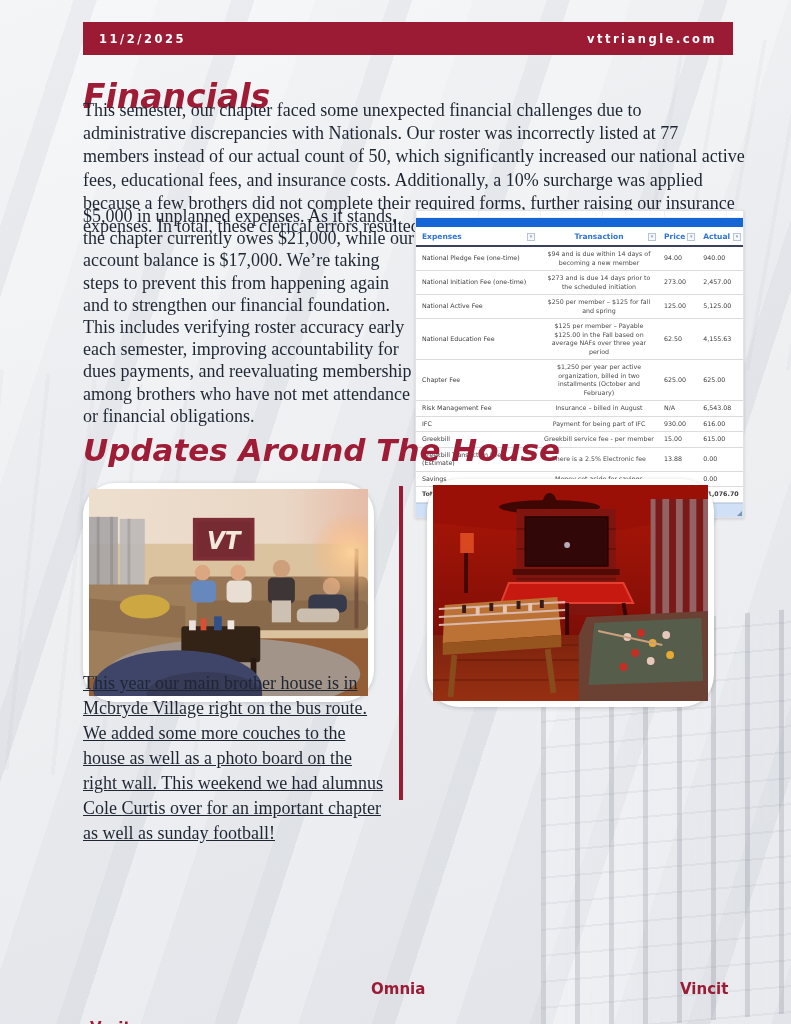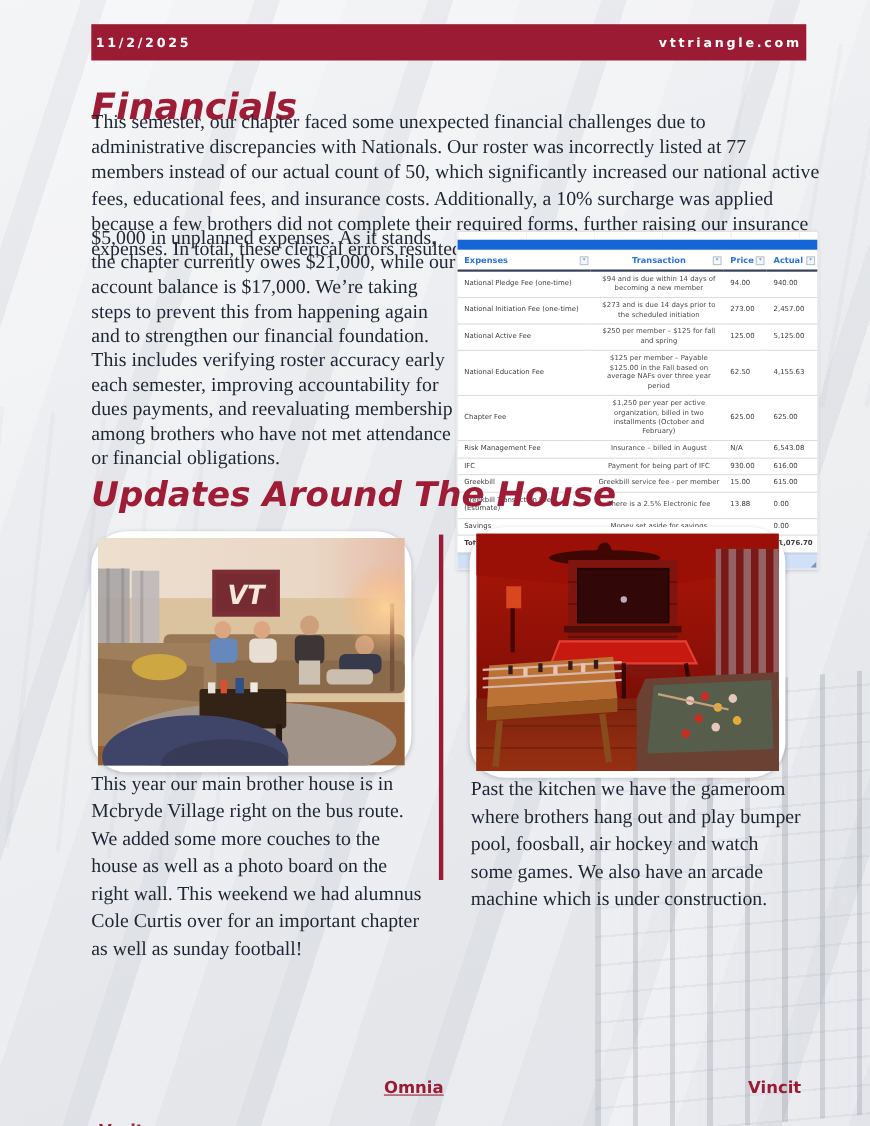--- a/index.html
+++ b/index.html
@@ -16,21 +16,21 @@
       repeating-linear-gradient(0deg,rgba(120,126,138,.12) 0 2px,rgba(255,255,255,0) 2px 26px),
       linear-gradient(90deg,rgba(250,250,252,.55),rgba(222,225,231,.2));}
   .bg-building-left{position:absolute;left:0;top:380px;width:200px;height:400px;pointer-events:none;opacity:.35;
     transform:skewY(6deg);
     background:repeating-linear-gradient(96deg,rgba(150,156,168,.18) 0 4px,rgba(255,255,255,0) 4px 46px);}
   .bg-building-topright{position:absolute;right:0;top:40px;width:150px;height:330px;pointer-events:none;opacity:.3;
     background:repeating-linear-gradient(100deg,rgba(140,146,158,.2) 0 4px,rgba(255,255,255,0) 4px 40px);}
 
   
   .topbar{position:absolute;left:83px;top:22px;width:650px;height:33px;background:#9c1b34;
-          display:flex;align-items:center;justify-content:space-between;padding:0 4px;box-sizing:border-box;
+          display:flex;align-items:center;justify-content:space-between;padding:0 16px;box-sizing:border-box;
           font-family:"DejaVu Sans",sans-serif;font-weight:bold;font-size:11.5px;color:#ffffff;letter-spacing:2.5px;}
 
   .h-maroon{font-family:"DejaVu Sans",sans-serif;font-style:italic;font-weight:600;color:#9e1c35;margin:0;}
   .h1{position:absolute;left:83px;top:57px;font-size:33px;margin-top:20px;}
   .h2{position:absolute;left:83px;top:432px;font-size:31px;}
 
   .bodytext{color:#1e2633;font-size:18px;line-height:23.2px;margin:0;text-align:left;}
   .para1{position:absolute;left:83px;top:99px;width:662px;}
   .para2{position:absolute;left:83px;top:205px;width:336px;line-height:22.2px;}
 
@@ -54,26 +54,26 @@
   .sheet-bottomstrip .resize{position:absolute;right:1px;bottom:1px;width:0;height:0;
       border-left:5px solid transparent;border-bottom:5px solid #7c94b4;}
 
   
   .photo{position:absolute;background:#ffffff;box-shadow:0 1px 4px rgba(40,45,60,.22);margin:0;padding:6px;box-sizing:border-box;border-radius:32px;}
   .photo-left{left:83px;top:483px;width:291px;height:219px;}
   .photo-right{left:427px;top:479px;width:287px;height:228px;}
   .photo svg{display:block;width:100%;height:100%;}
   .vdivider{position:absolute;left:399px;top:486px;width:4px;height:314px;background:#9c1b34;}
 
-  .col-left{position:absolute;left:83px;top:700px;width:302px;line-height:25px;}
+  .col-left{position:absolute;left:83px;top:671px;width:302px;line-height:25px;text-decoration:underline;}
   .col-right{position:absolute;left:428px;top:705px;width:300px;line-height:25px;}
 
   .footer-word{position:absolute;top:980px;font-family:"DejaVu Sans",sans-serif;font-weight:bold;
       font-size:15px;color:#9c1b34;}
-  .fw-left{left:90px;margin-top:39px;} .fw-center{left:349px;text-decoration:underline;} .fw-right{left:680px;}
+  .fw-left{left:90px;margin-top:39px;} .fw-center{left:371px;} .fw-right{left:680px;}
 </style>
 </head>
 <body>
 
 <div class="page">
   <div class="bg-streaks"></div>
   <div class="bg-building-topright"></div>
   <div class="bg-building-left"></div>
   <div class="bg-building-right"></div>
 
@@ -333,18 +333,17 @@
             <circle cx="244" cy="170" r="4" fill="#e8c33a"></circle>
             <circle cx="196" cy="182" r="4" fill="#c03428"></circle>
           </g>
         <line x1="170" y1="146" x2="236" y2="160" stroke="#c8b890" stroke-width="2"></line>
       </g>
       <rect width="283" height="216" fill="#e01808" opacity="0.14"></rect>
     </svg>
   </figure>
 
   <p class="bodytext col-left">This year our main brother house is in Mcbryde Village right on the bus route. We added some more couches to the house as well as a photo board on the right wall. This weekend we had alumnus Cole Curtis over for an important chapter as well as sunday football!</p>
-  <p class="bodytext col-right">Past the kitchen we have the gameroom where brothers hang out and play bumper pool, foosball, air hockey and watch some games. We also have an arcade machine which is under construction.</p>
 
   <span class="footer-word fw-left">Veritas</span>
   <span class="footer-word fw-center">Omnia</span>
   <span class="footer-word fw-right">Vincit</span>
 </div>
 
 </body></html>

